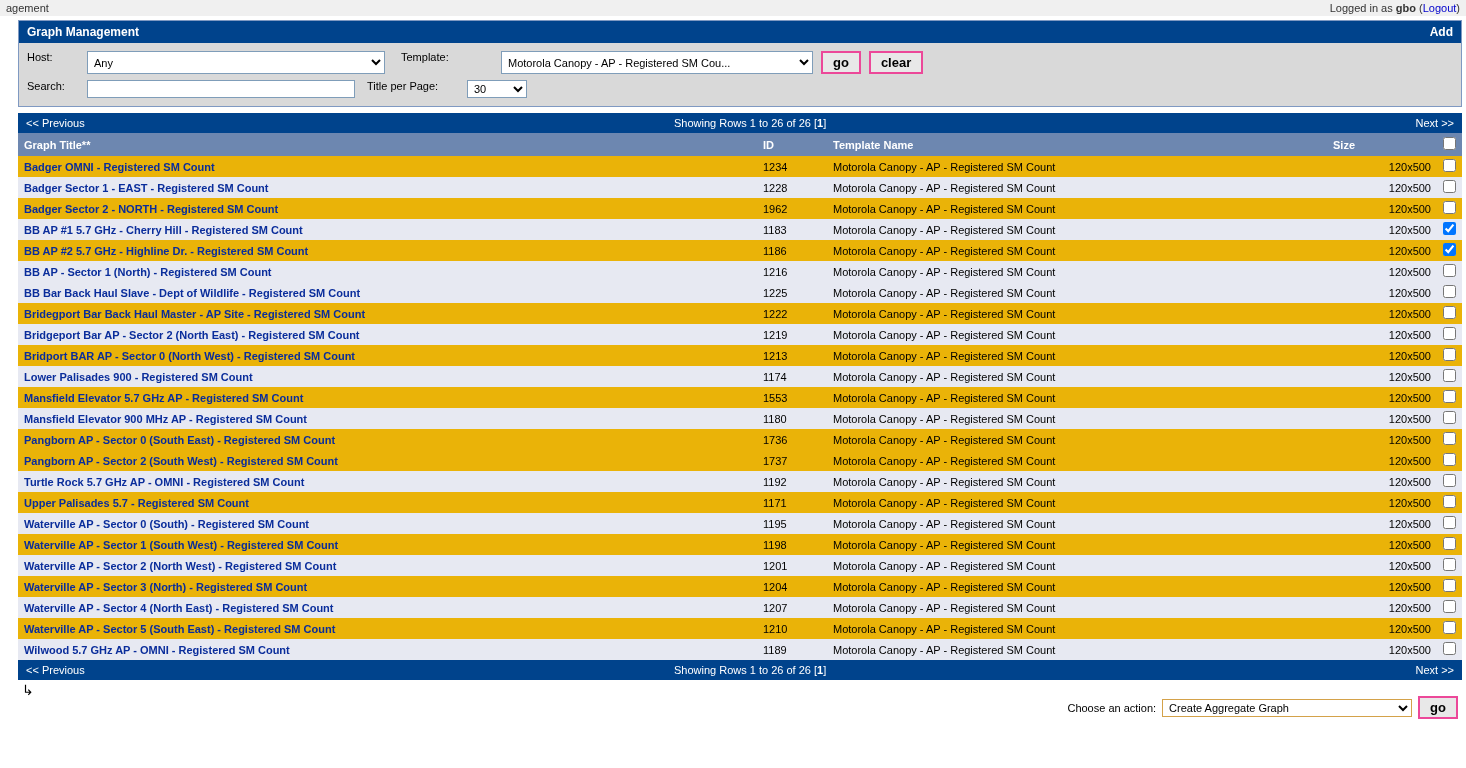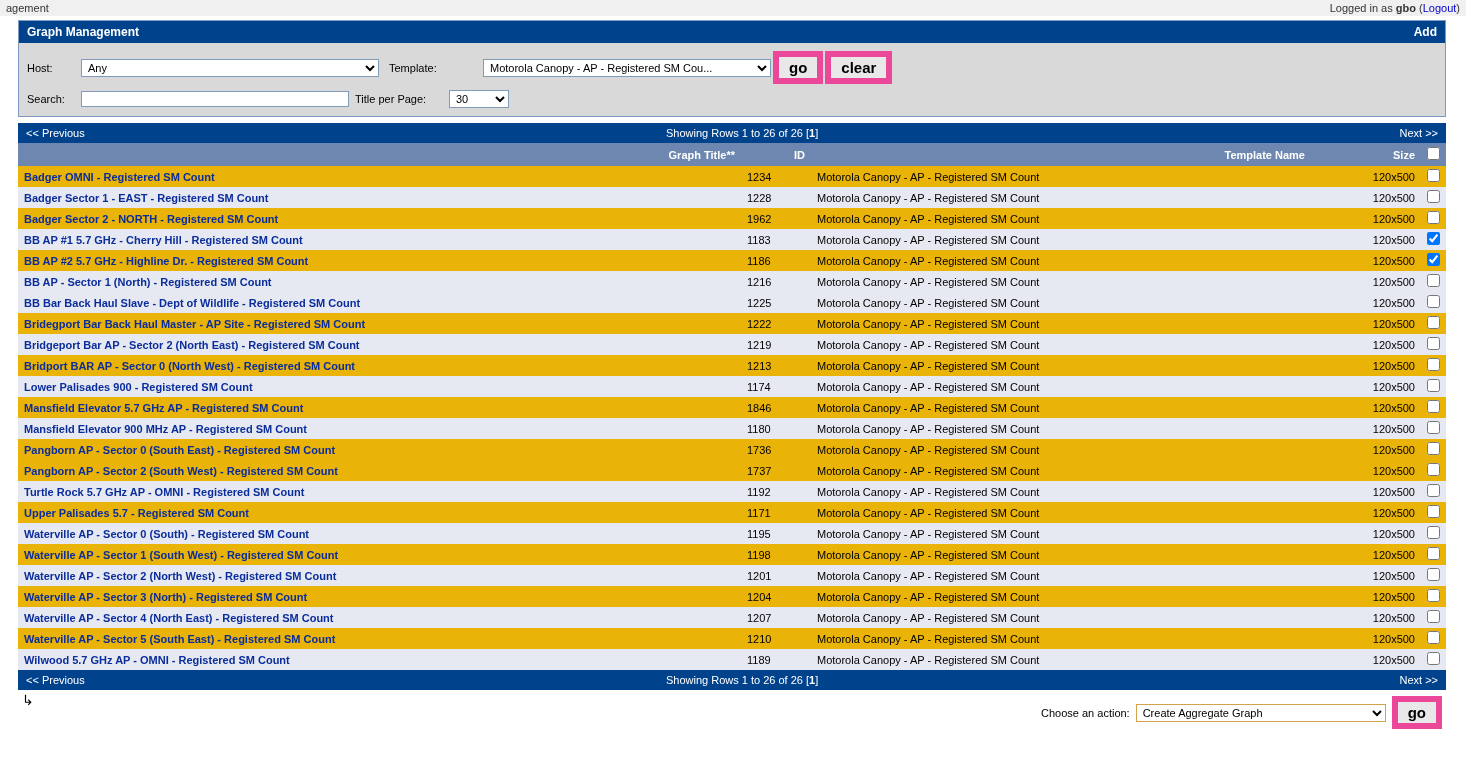--- a/index.html
+++ b/index.html
@@ -12,73 +12,73 @@
   }
   .top-bar {
     display: flex;
     justify-content: space-between;
     background: #f0f0f0;
     font-size: 11px;
     padding: 2px 6px;
     color: #333;
   }
   .top-bar a { color: #0000cc; text-decoration: none; }
-  .main-wrap { margin-left: 18px; margin-right: 20px; margin-top: 4px; }
+  .main-wrap { margin-left: 18px; margin-right: 4px; margin-top: 4px; }
   .panel { border: 1px solid #7f99c2; }
   .panel-header {
     background: #00438c;
     color: #fff;
     font-weight: bold;
     font-size: 12px;
     padding: 4px 8px;
     display: flex;
     justify-content: space-between;
   }
   .panel-header a { color: #fff; text-decoration: none; font-weight: bold; }
   .filter-area {
     background: #d9d9d9;
     padding: 8px;
   }
-  .filter-row { display: flex; align-items: center; gap: 2px; margin-bottom: 6px; }
+  .filter-row { display: flex; gap: 8px; margin-bottom: 6px; }
   .filter-row.last { margin-bottom: 0; }
   .filter-label { width: 52px; }
   .filter-label2 { width: 92px; }
   select, input[type="text"] {
     font-family: Verdana, Arial, sans-serif;
     font-size: 11px;
     padding: 1px 2px;
     background: #fff;
     border: 1px solid #7f9db9;
   }
   .btn {
     font-family: Verdana, Arial, sans-serif;
-    font-size: 15px;
+    font-size: 13px;
     font-weight: bold;
     padding: 2px 10px;
     background: #e8e8e8;
-    border: 6px solid #ec4899;
+    border: 2px solid #ec4899;
     cursor: pointer;
   }
   .pager-bar {
     background: #00438c;
     color: #fff;
     display: flex;
     justify-content: space-between;
     align-items: center;
     font-size: 11px;
     padding: 4px 8px;
   }
   .pager-bar b { font-weight: bold; }
   table.datatable { width: 100%; border-collapse: collapse; }
   table.datatable thead th {
     background: #6d87b0;
     color: #fff;
     font-size: 11px;
     font-weight: bold;
-    text-align: right;
+    text-align: left;
     padding: 4px 6px;
   }
   table.datatable thead th.check-col { width: 22px; text-align: center; }
   table.datatable tbody td {
     font-size: 11px;
     padding: 3px 6px;
     vertical-align: middle;
   }
   table.datatable tbody tr.even { background: #eab308; }
   table.datatable tbody tr.odd  { background: #e7e9f2; }
@@ -89,21 +89,21 @@
   }
   .col-id { width: 70px; }
   .col-template { width: 500px; }
   .col-size { width: 110px; text-align: right; }
   .col-check { width: 22px; text-align: center; }
   .footer-bar {
     display: flex;
     justify-content: flex-end;
     align-items: center;
     gap: 6px;
-    padding: 6px 4px;
+    padding: 16px 4px;
     font-size: 11px;
   }
   .footer-left-icon {
     font-size: 14px;
     margin-left: 4px;
     margin-top: 2px;
   }
   .footer-wrap { display: flex; justify-content: space-between; align-items: flex-start; }
   .action-select {
     border: 1px solid #d4a24a;
@@ -127,21 +127,21 @@
       <span>Graph Management</span>
       <a href="#">Add</a>
     </div>
     <div class="filter-area">
       <div class="filter-row">
         <span class="filter-label">Host:</span>
         <select style="width:298px">
           <option>Any</option>
         </select>
         <span style="margin-left:8px" class="filter-label2">Template:</span>
-        <select style="width:288px">
+        <select style="width:312px">
           <option>Motorola Canopy - AP - Registered SM Cou...</option>
         </select>
         <button class="btn">go</button>
         <button class="btn">clear</button>
       </div>
       <div class="filter-row last">
         <span class="filter-label">Search:</span>
         <input type="text" style="width: 268px;" value="">
         <span style="margin-left:4px" class="filter-label2">Title per Page:</span>
         <select style="width:60px">
@@ -244,21 +244,21 @@
         </tr>
         <tr class="odd">
           <td><a href="#">Lower Palisades 900 - Registered SM Count</a></td>
           <td class="col-id">1174</td>
           <td class="col-template">Motorola Canopy - AP - Registered SM Count</td>
           <td class="col-size">120x500</td>
           <td class="col-check"><input type="checkbox" style=""></td>
         </tr>
         <tr class="even">
           <td><a href="#">Mansfield Elevator 5.7 GHz AP - Registered SM Count</a></td>
-          <td class="col-id">1846</td>
+          <td class="col-id">1553</td>
           <td class="col-template">Motorola Canopy - AP - Registered SM Count</td>
           <td class="col-size">120x500</td>
           <td class="col-check"><input type="checkbox" style=""></td>
         </tr>
         <tr class="odd">
           <td><a href="#">Mansfield Elevator 900 MHz AP - Registered SM Count</a></td>
           <td class="col-id">1180</td>
           <td class="col-template">Motorola Canopy - AP - Registered SM Count</td>
           <td class="col-size">120x500</td>
           <td class="col-check"><input type="checkbox" style=""></td>

